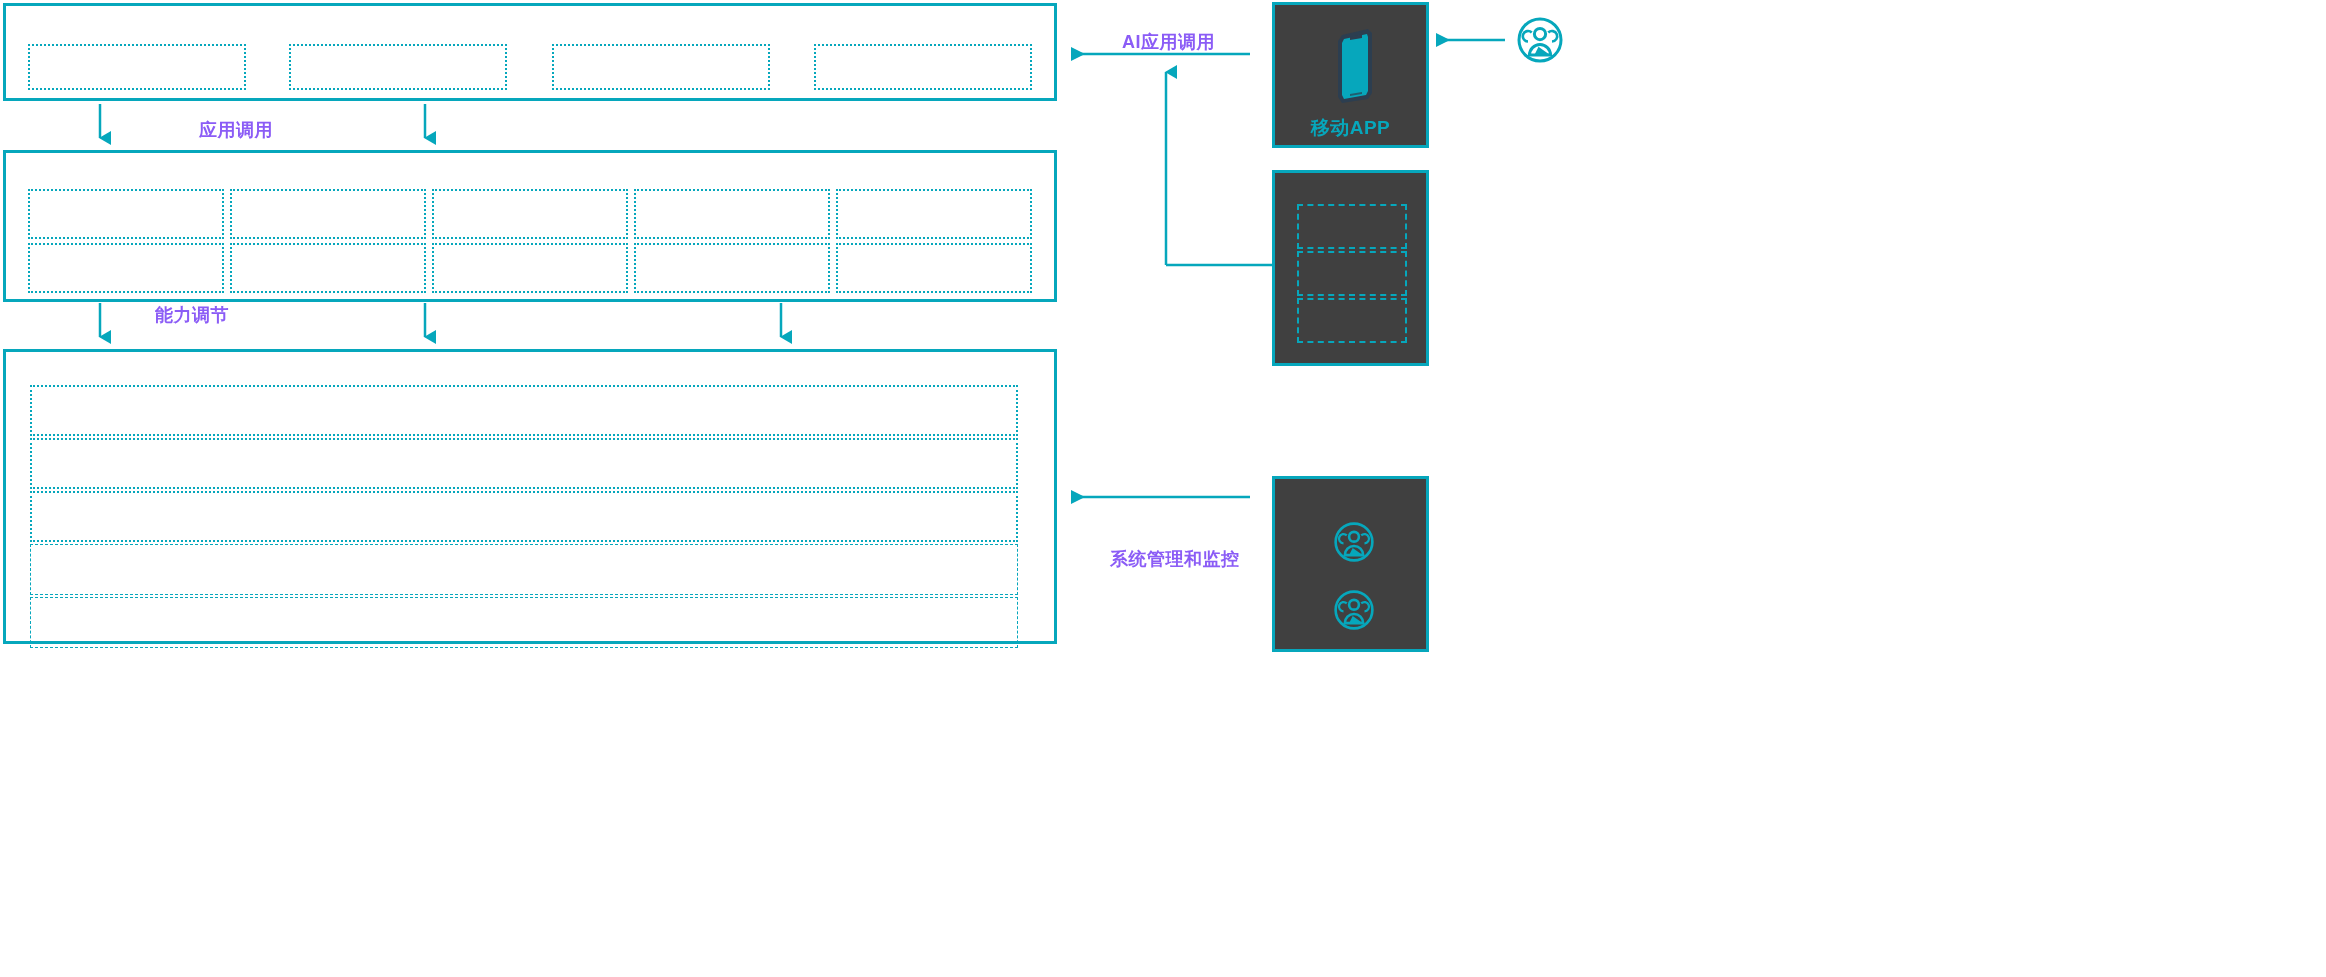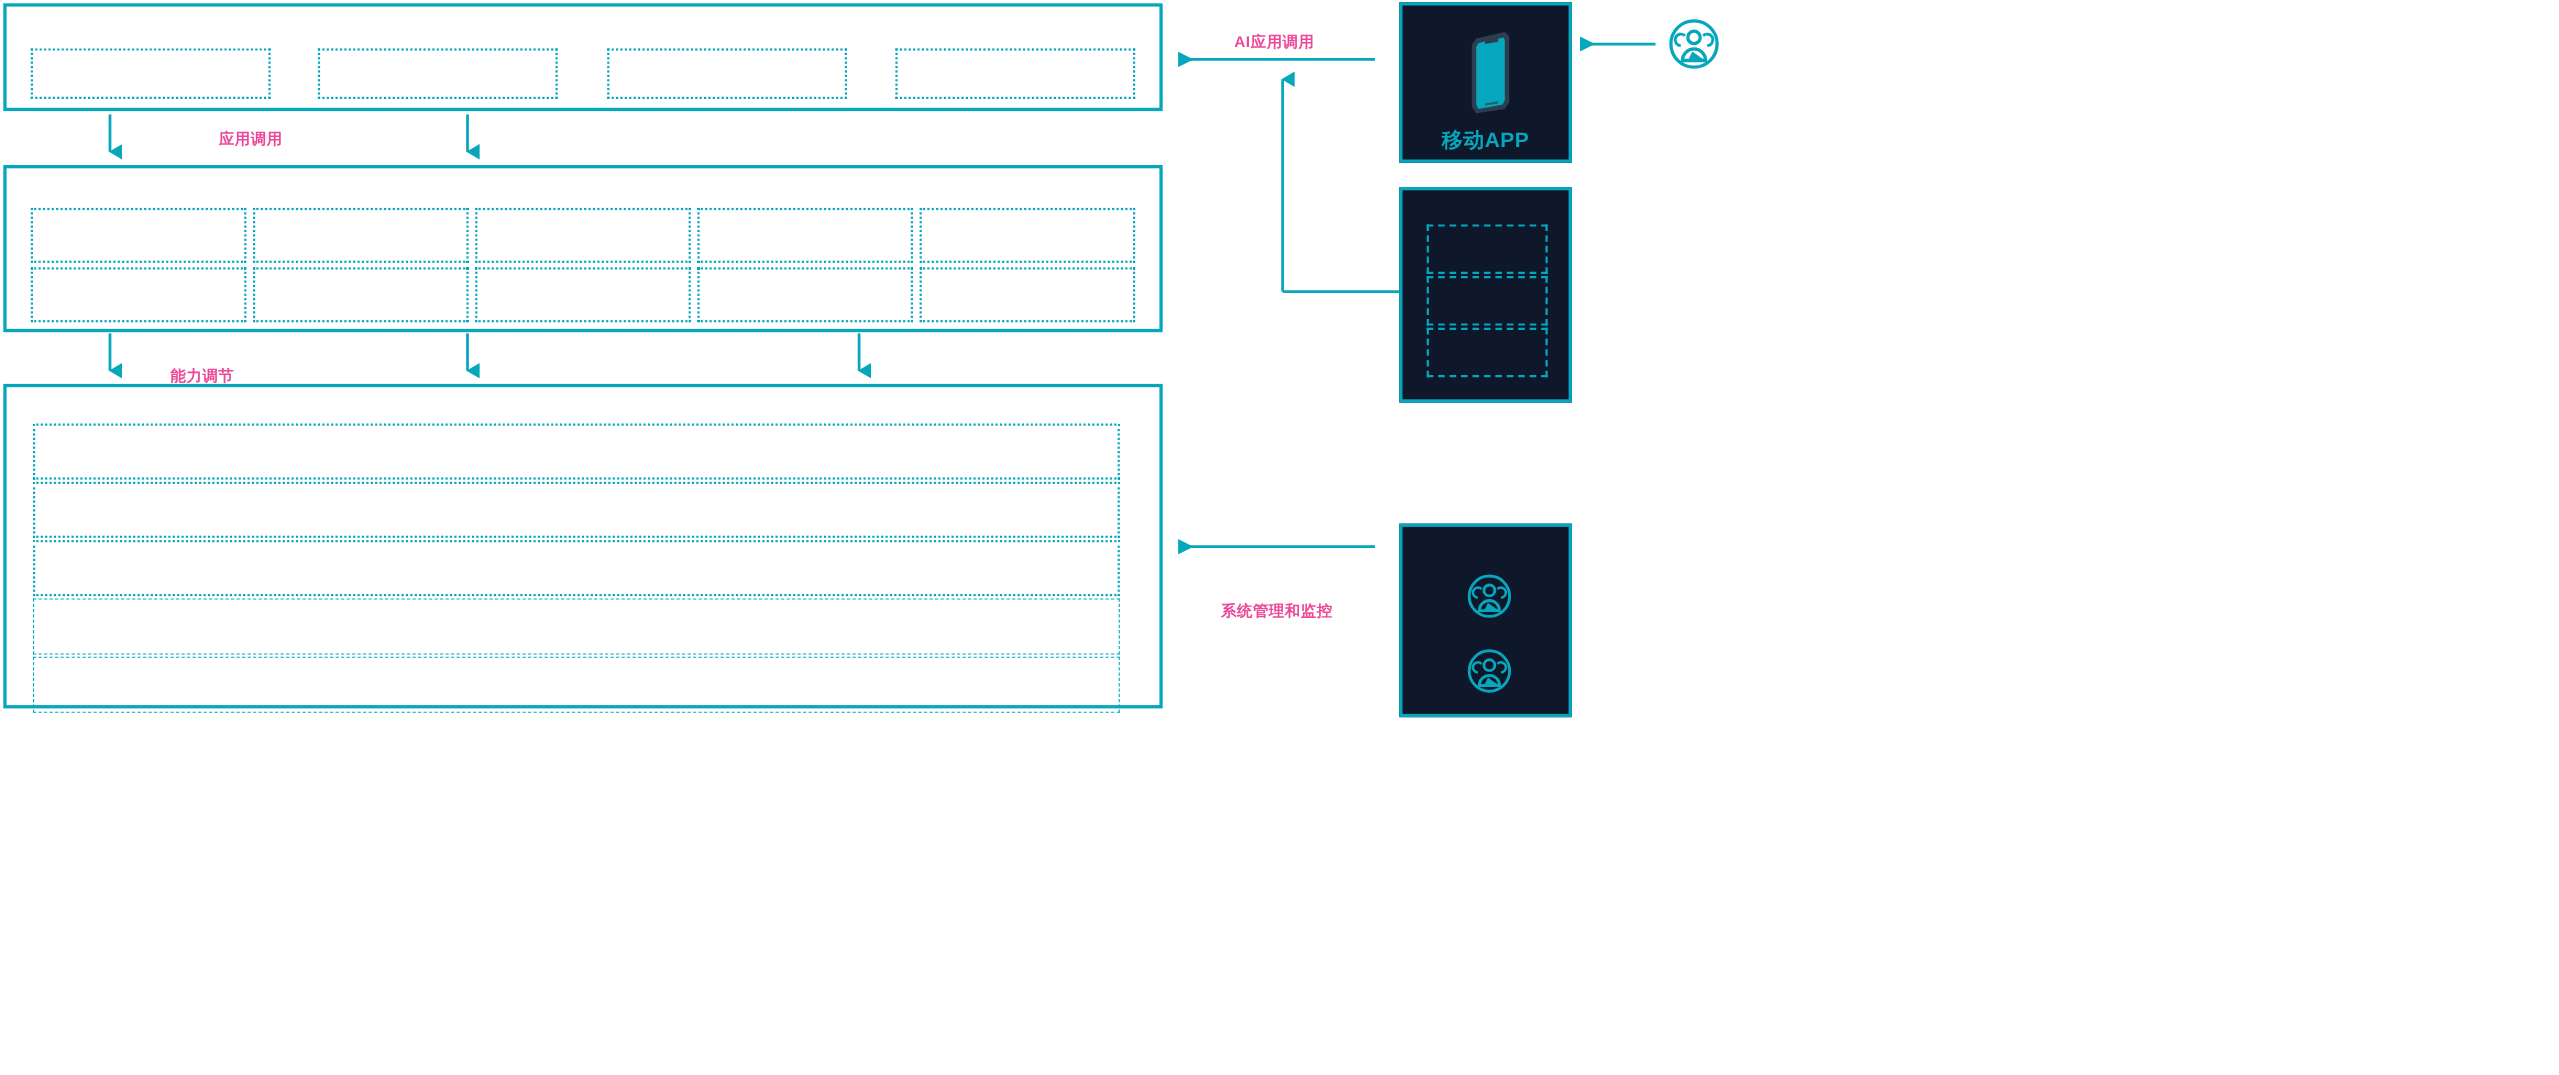--- a/index.html
+++ b/index.html
@@ -36,38 +36,38 @@
   .slot.thin {
     border-style: dashed;
     border-width: 1px;
   }
 
   
   .panel {
     position: absolute;
     box-sizing: border-box;
     border: 3px solid #06A7BC;
-    background: #0f172a;
+    background: #404040;
   }
   .panel-label {
     position: absolute;
     left: 0;
     right: 0;
     text-align: center;
     color: #06A7BC;
     font-size: 19px;
     font-weight: bold;
     letter-spacing: .5px;
   }
 
   
   .conn-label {
     position: absolute;
-    color: #ec4899;
-    font-size: 14px;
+    color: #8b5cf6;
+    font-size: 18px;
     font-weight: bold;
     white-space: nowrap;
     letter-spacing: .5px;
   }
 
   
   #arrows {
     position: absolute;
     left: 0;
     top: 0;
@@ -150,21 +150,21 @@
     <div class="slot" style="left:628px; top:36px; width:196px; height:50px;"></div>
     <div class="slot" style="left:830px; top:36px; width:196px; height:50px;"></div>
 
     <div class="slot" style="left:22px; top:90px; width:196px; height:50px;"></div>
     <div class="slot" style="left:224px; top:90px; width:196px; height:50px;"></div>
     <div class="slot" style="left:426px; top:90px; width:196px; height:50px;"></div>
     <div class="slot" style="left:628px; top:90px; width:196px; height:50px;"></div>
     <div class="slot" style="left:830px; top:90px; width:196px; height:50px;"></div>
   </div>
 
-  <div class="conn-label" style="left:155px; top:333px;">能力调节</div>
+  <div class="conn-label" style="left:155px; top:303px;">能力调节</div>
 
   <div class="layer-box" style="left:3px; top:349px; width:1054px; height:295px;">
     <div class="slot" style="left:24px; top:33px; width:988px; height:51px;"></div>
     <div class="slot" style="left:24px; top:86px; width:988px; height:51px;"></div>
     <div class="slot" style="left:24px; top:139px; width:988px; height:51px;"></div>
     <div class="slot thin" style="left:24px; top:192px; width:988px; height:51px;"></div>
     <div class="slot thin" style="left:24px; top:245px; width:988px; height:51px;"></div>
   </div>
 
   <div class="conn-label" style="left:1122px; top:30px;">AI应用调用</div>

